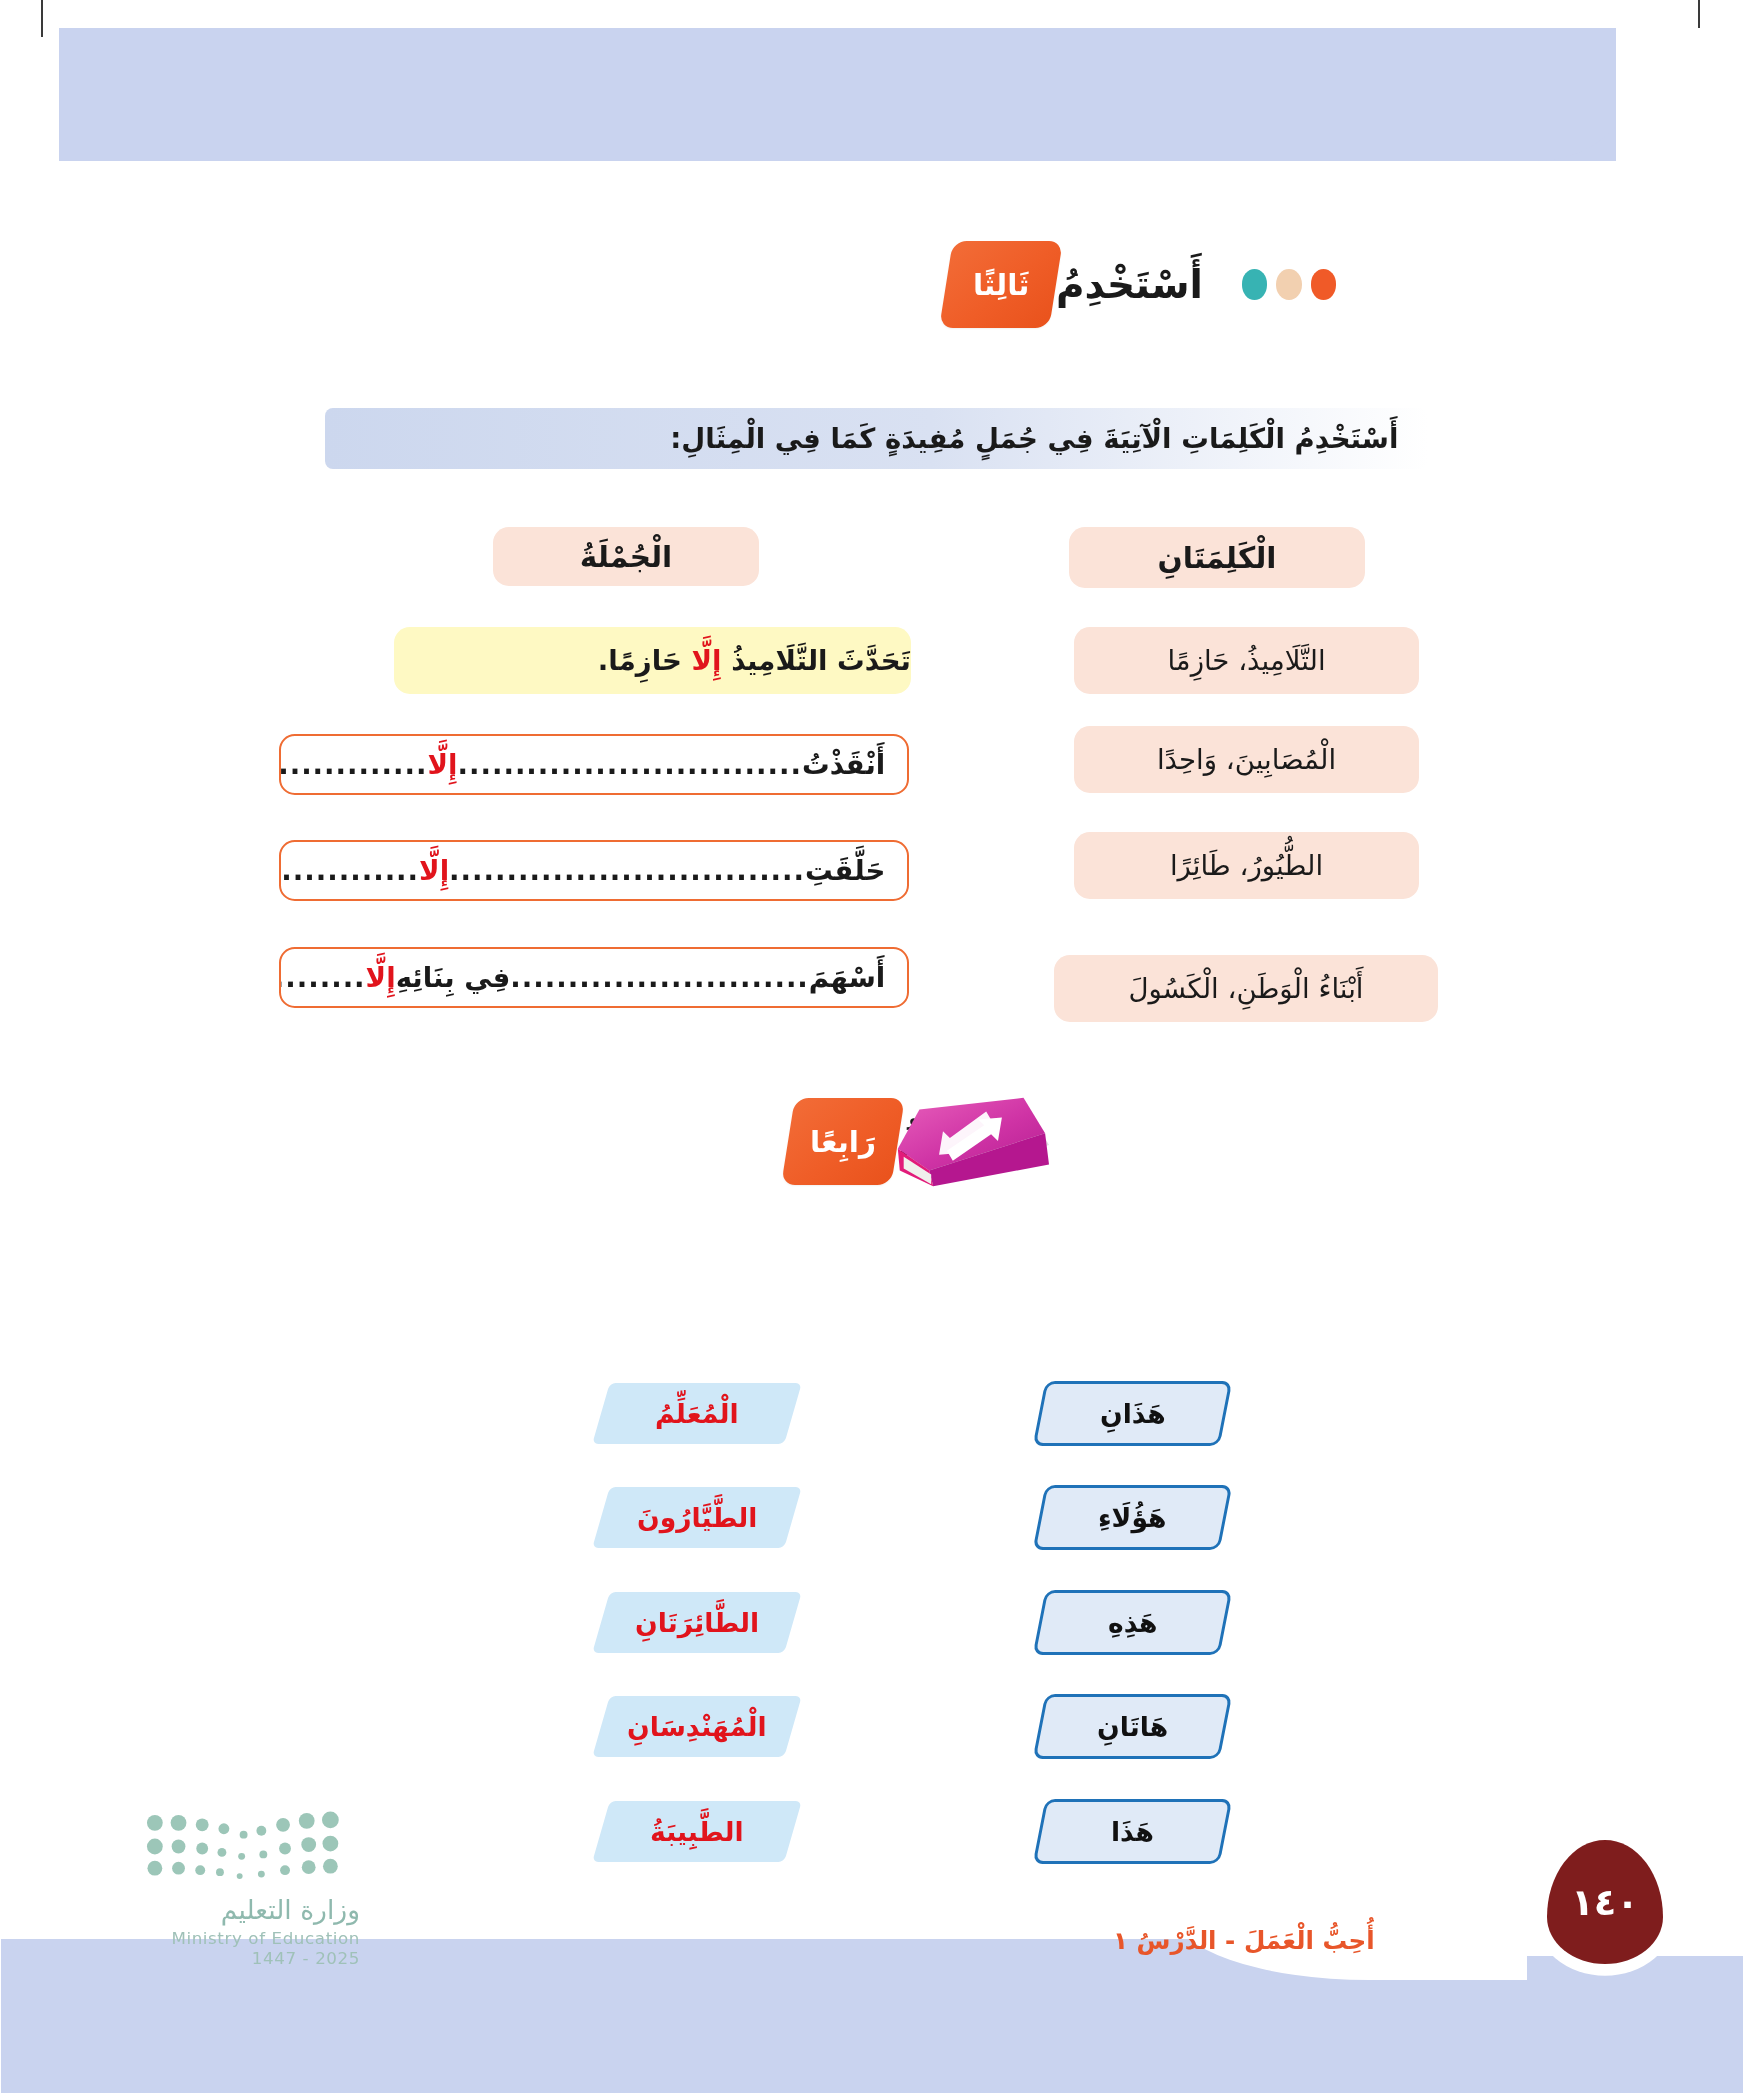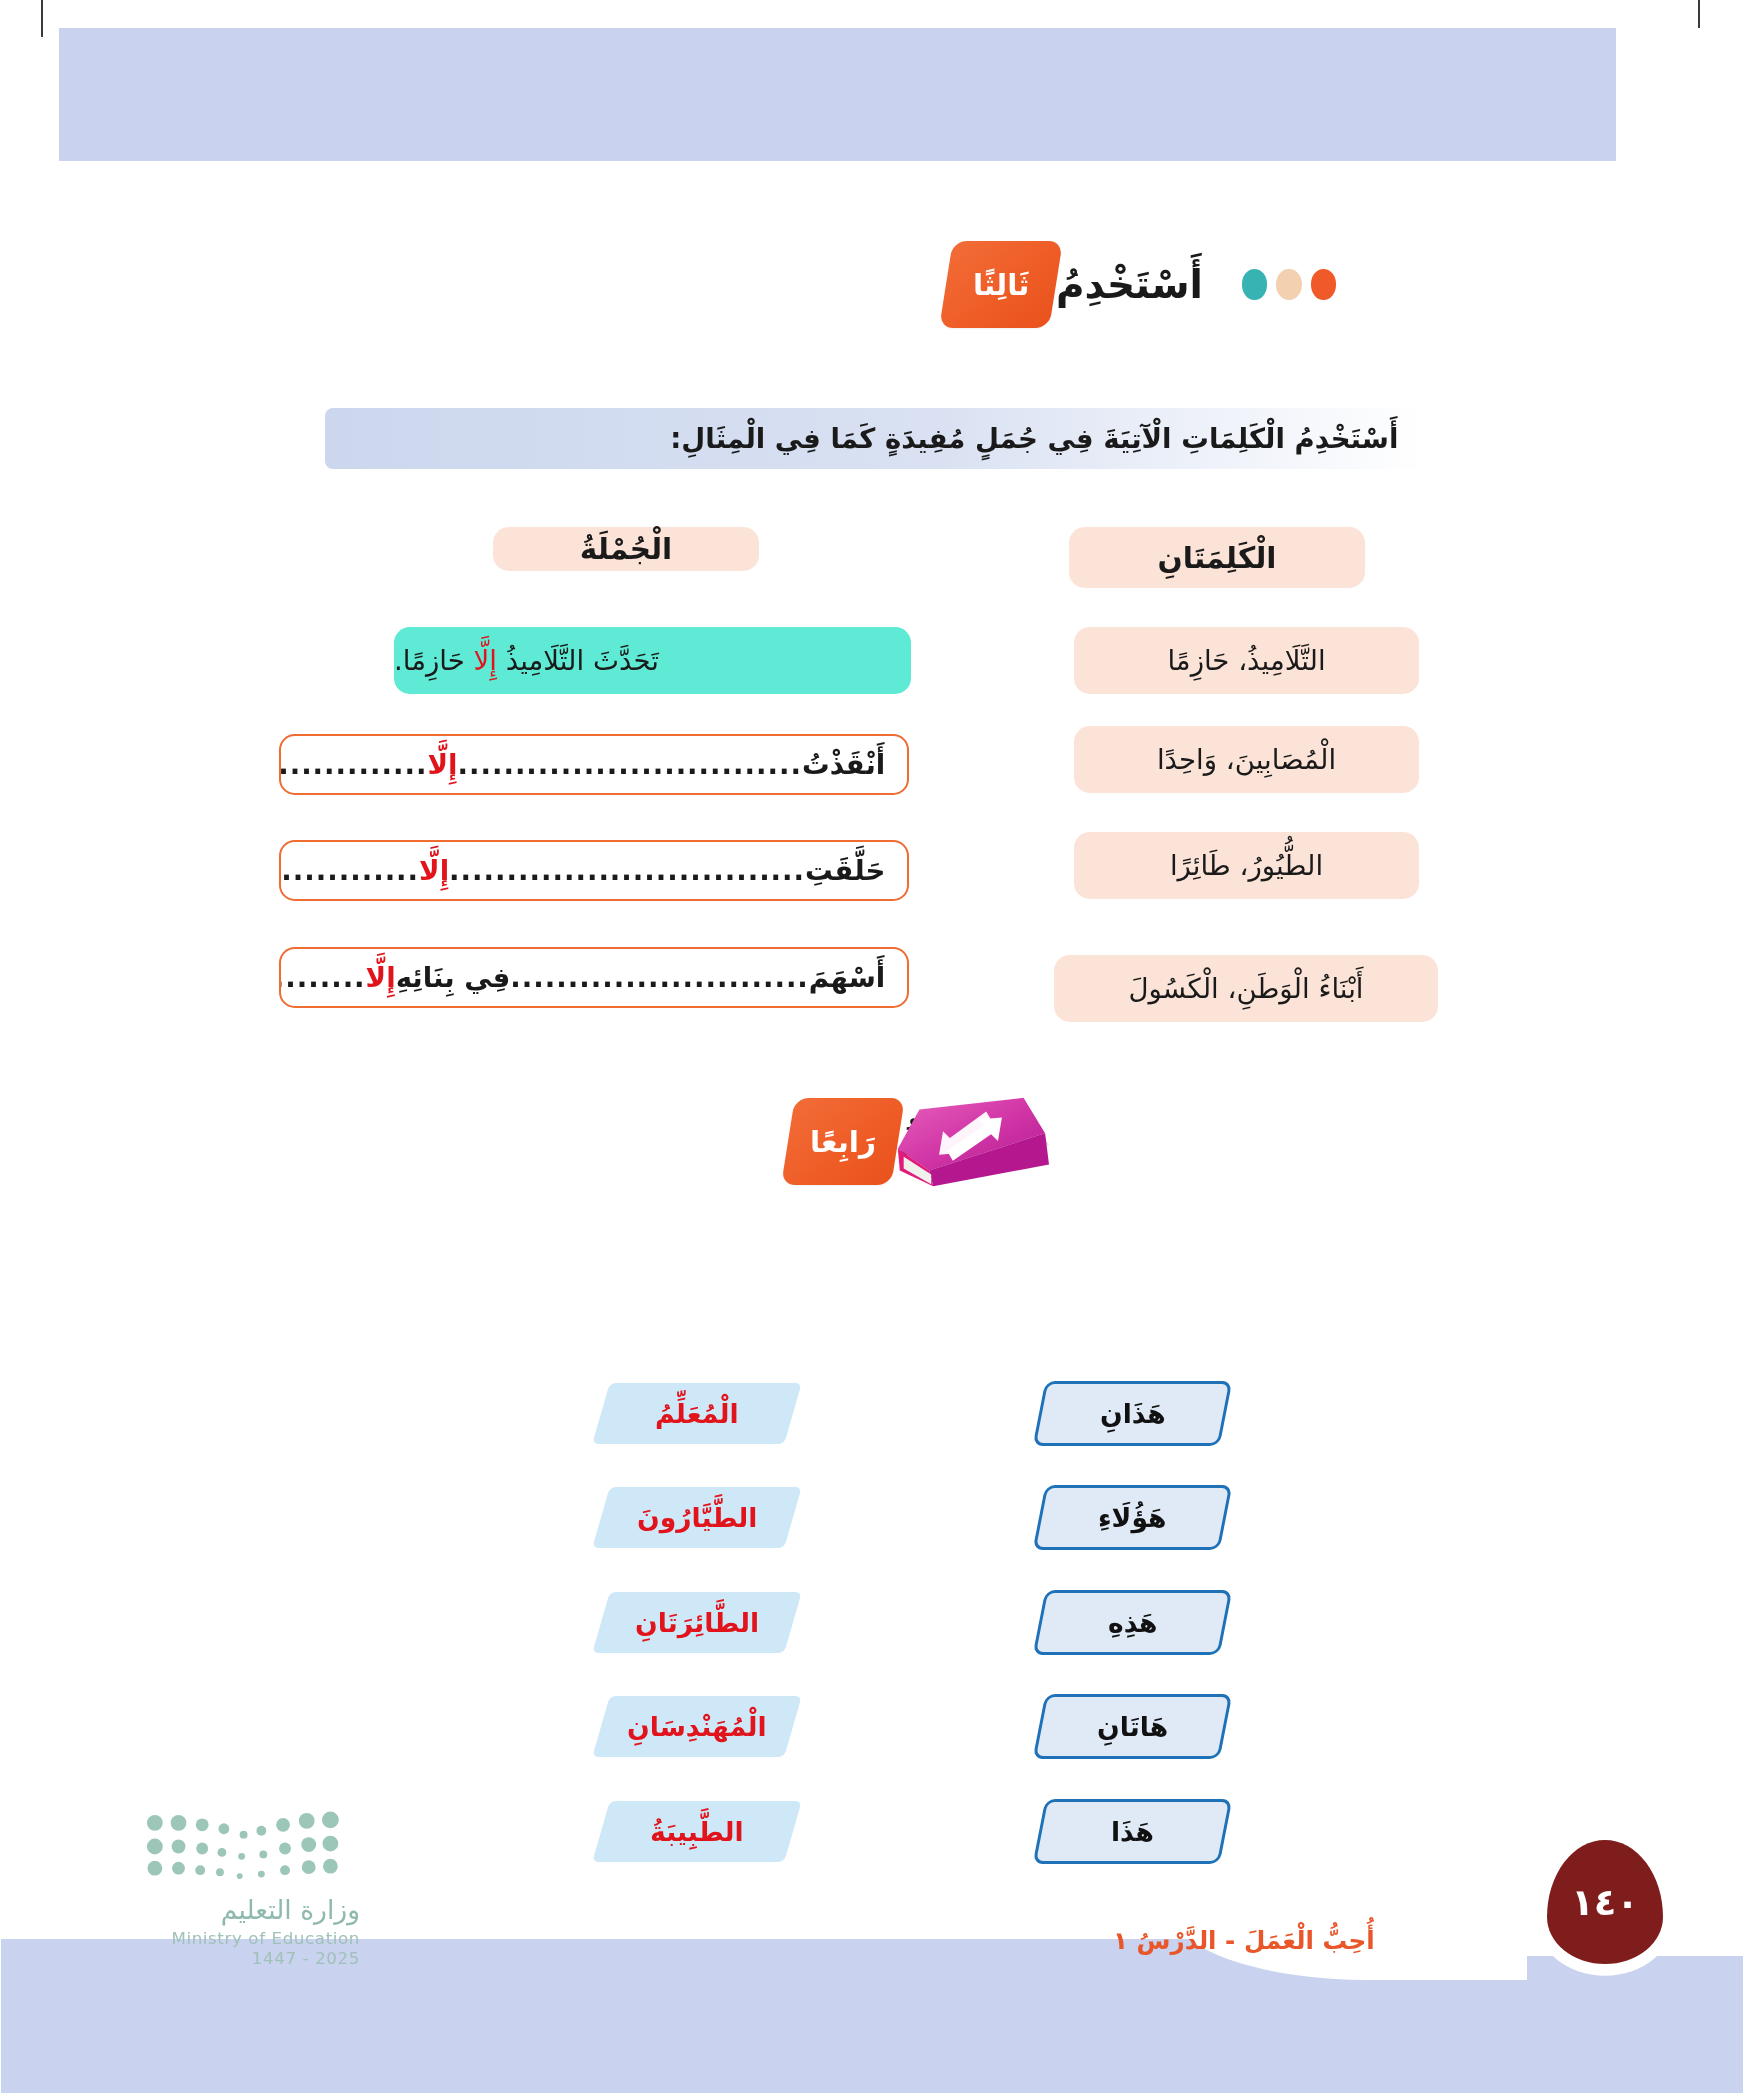--- a/index.html
+++ b/index.html
@@ -104,24 +104,24 @@
   .word-cell {
     position: absolute;
     background: #fbe3d8;
     border-radius: 15.8px;
     display: flex; align-items: center; justify-content: center;
     font-size: 27.6px; font-weight: 400; color: #1a1a1a;
     white-space: nowrap;
   }
   .example-cell {
     position: absolute;
-    background: #5eead4;
+    background: #fef9c3;
     border-radius: 15.8px;
-    display: flex; align-items: center; justify-content: flex-end;
-    font-size: 27.6px; font-weight: 400; color: #1a1a1a;
+    display: flex; align-items: center; justify-content: flex-start;
+    font-size: 27.6px; font-weight: 700; color: #1a1a1a;
     white-space: nowrap;
   }
   .blank-cell {
     position: absolute;
     background: #ffffff;
     border: 2px solid #ef6c33;
     border-radius: 15.8px;
     display: flex; align-items: center; justify-content: flex-start;
     font-size: 27.6px; font-weight: 700; color: #1a1a1a;
     padding: 0 21.7px;
@@ -232,21 +232,21 @@
     </div>
   </div>
 
   <div class="instr" style="left:325px; top:408px; width:1103px; justify-content:flex-start;">
     <span>أَسْتَخْدِمُ الْكَلِمَاتِ الْآتِيَةَ فِي جُمَلٍ مُفِيدَةٍ كَمَا فِي الْمِثَالِ:</span>
   </div>
 
   <div class="col-head" style="left:1069px; top:527px; width:296px; height:61px;">
     <span>الْكَلِمَتَانِ</span>
   </div>
-  <div class="col-head" style="left:493px; top:527px; width:266px; height:44px;">
+  <div class="col-head" style="left:493px; top:527px; width:266px; height:59px;">
     <span>الْجُمْلَةُ</span>
   </div>
 
   <div class="word-cell" style="left:1074px; top:627px; width:345px; height:67px;">
     <span>التَّلَامِيذُ، حَازِمًا</span>
   </div>
 
   <div class="example-cell" style="left:394px; top:627px; width:517px; height:67px;">
     <span>
       <span>تَحَدَّثَ التَّلَامِيذُ</span>

